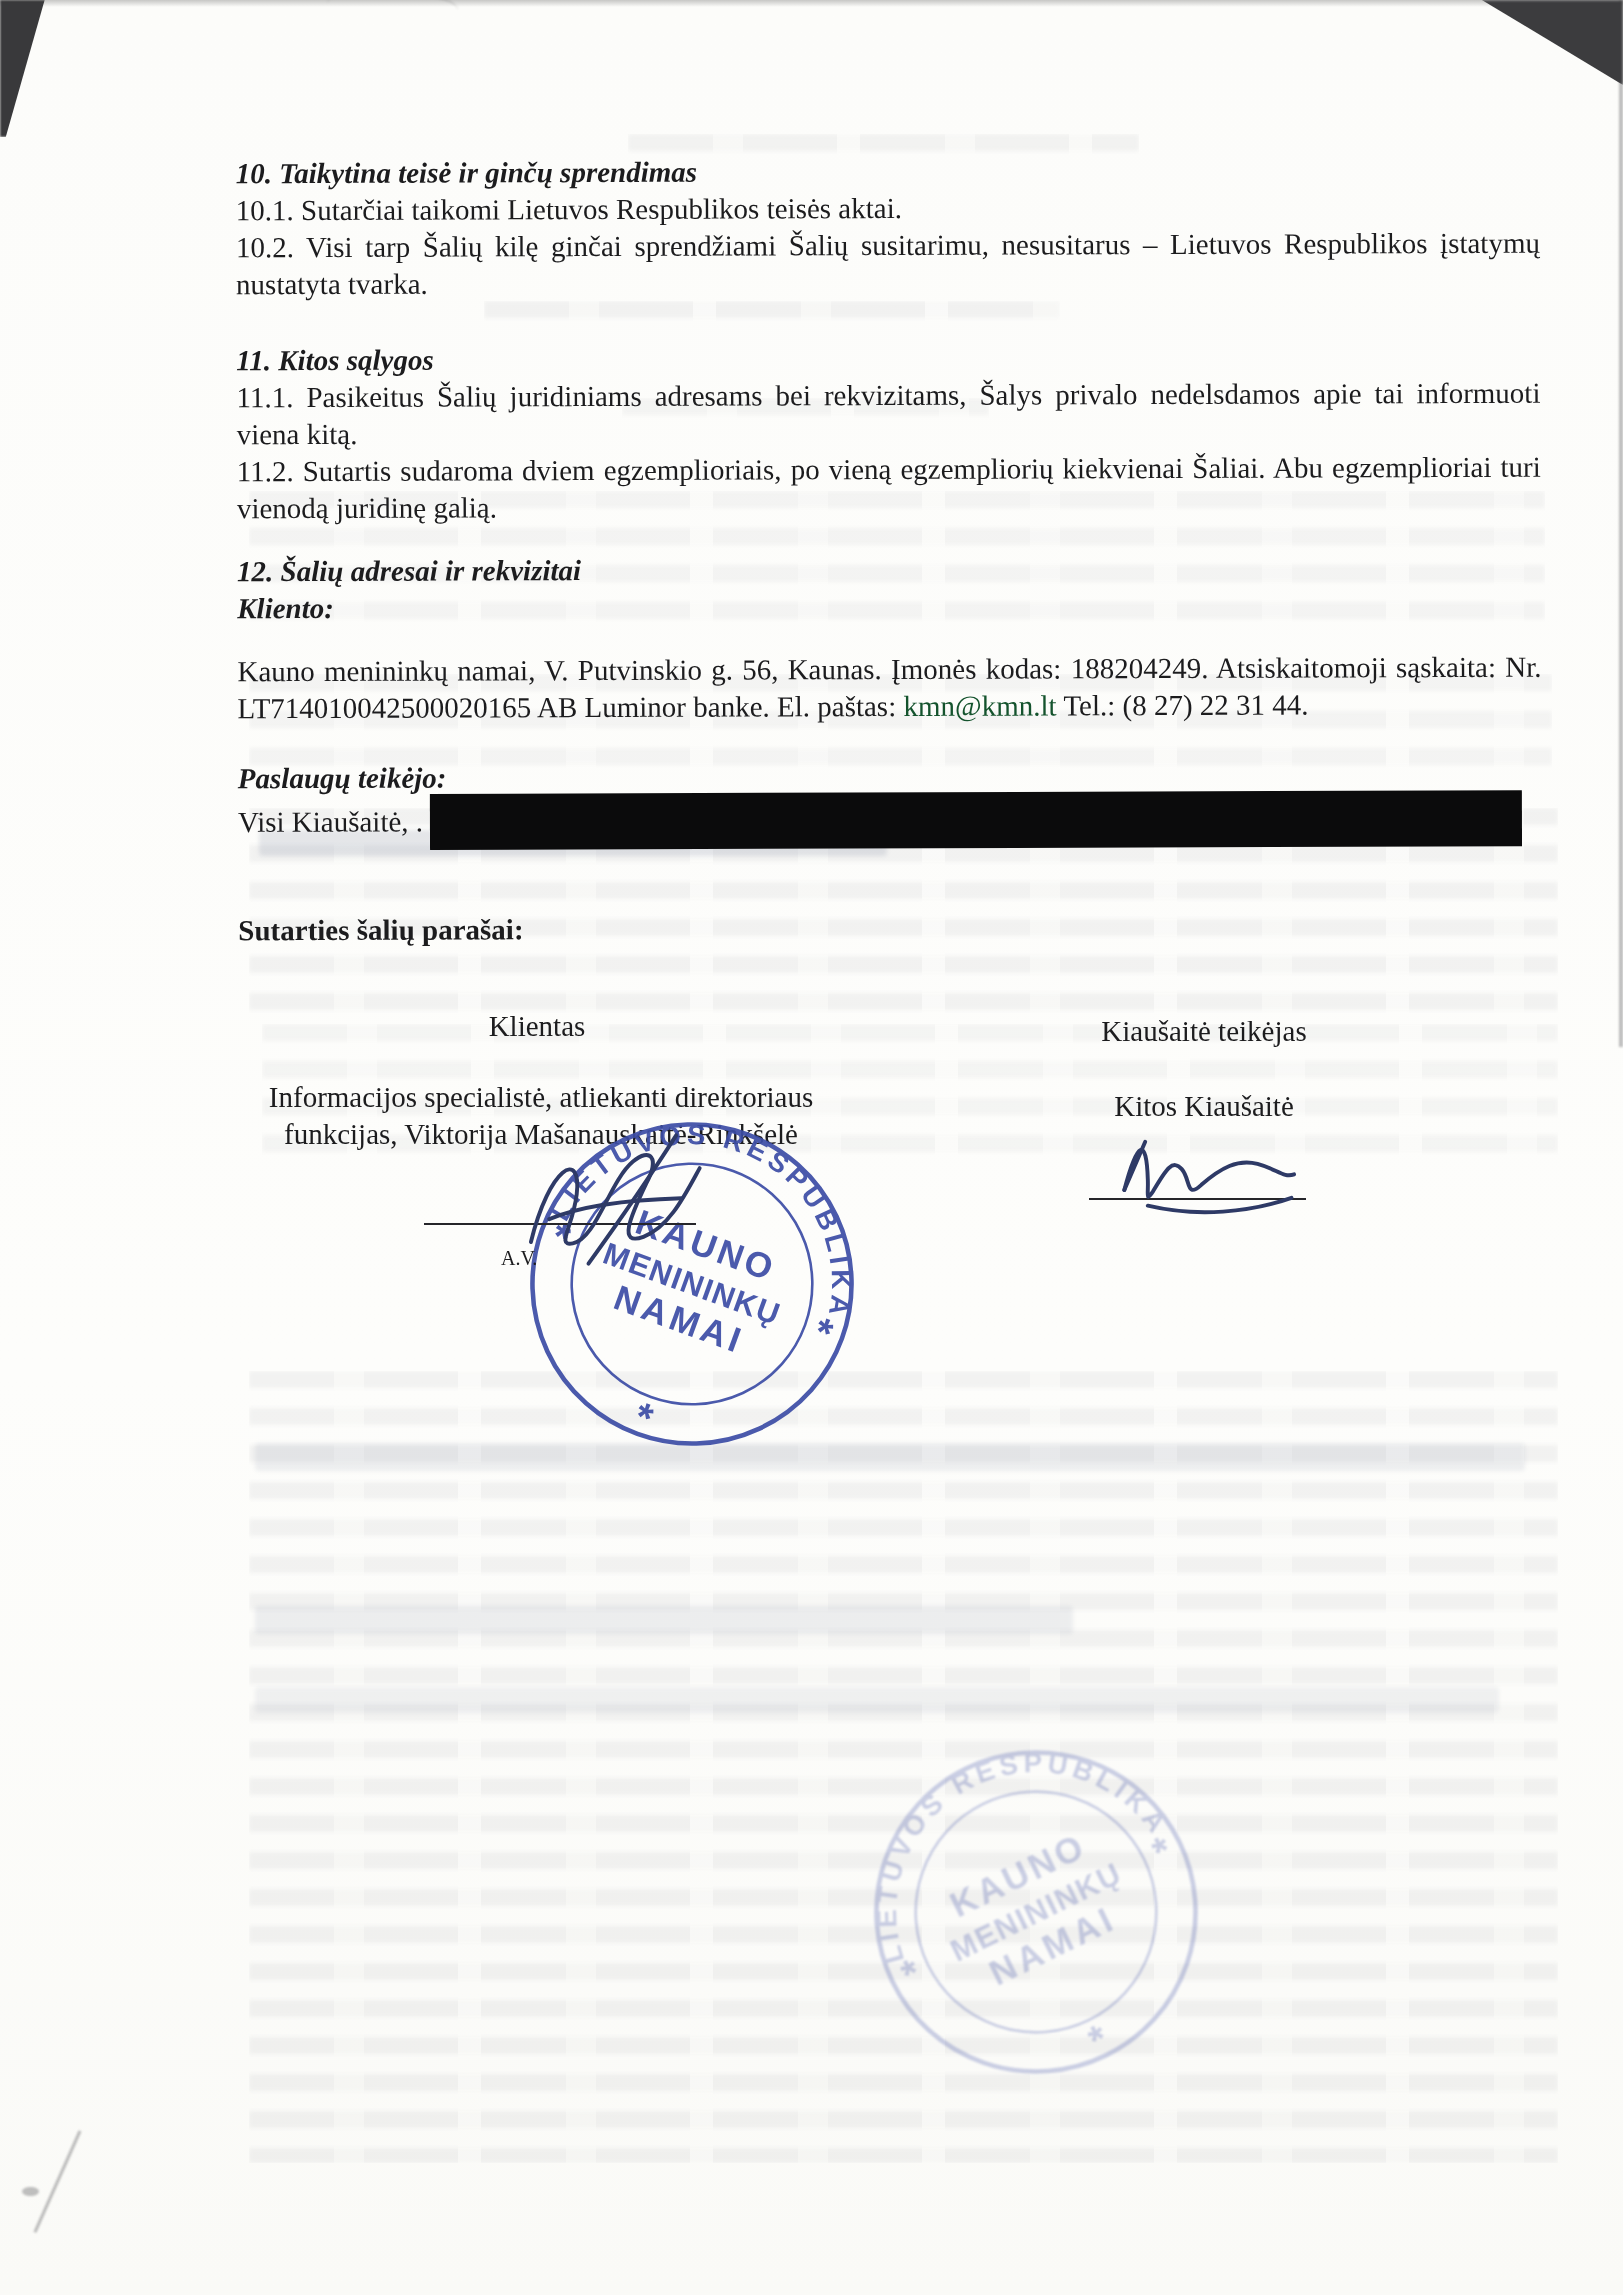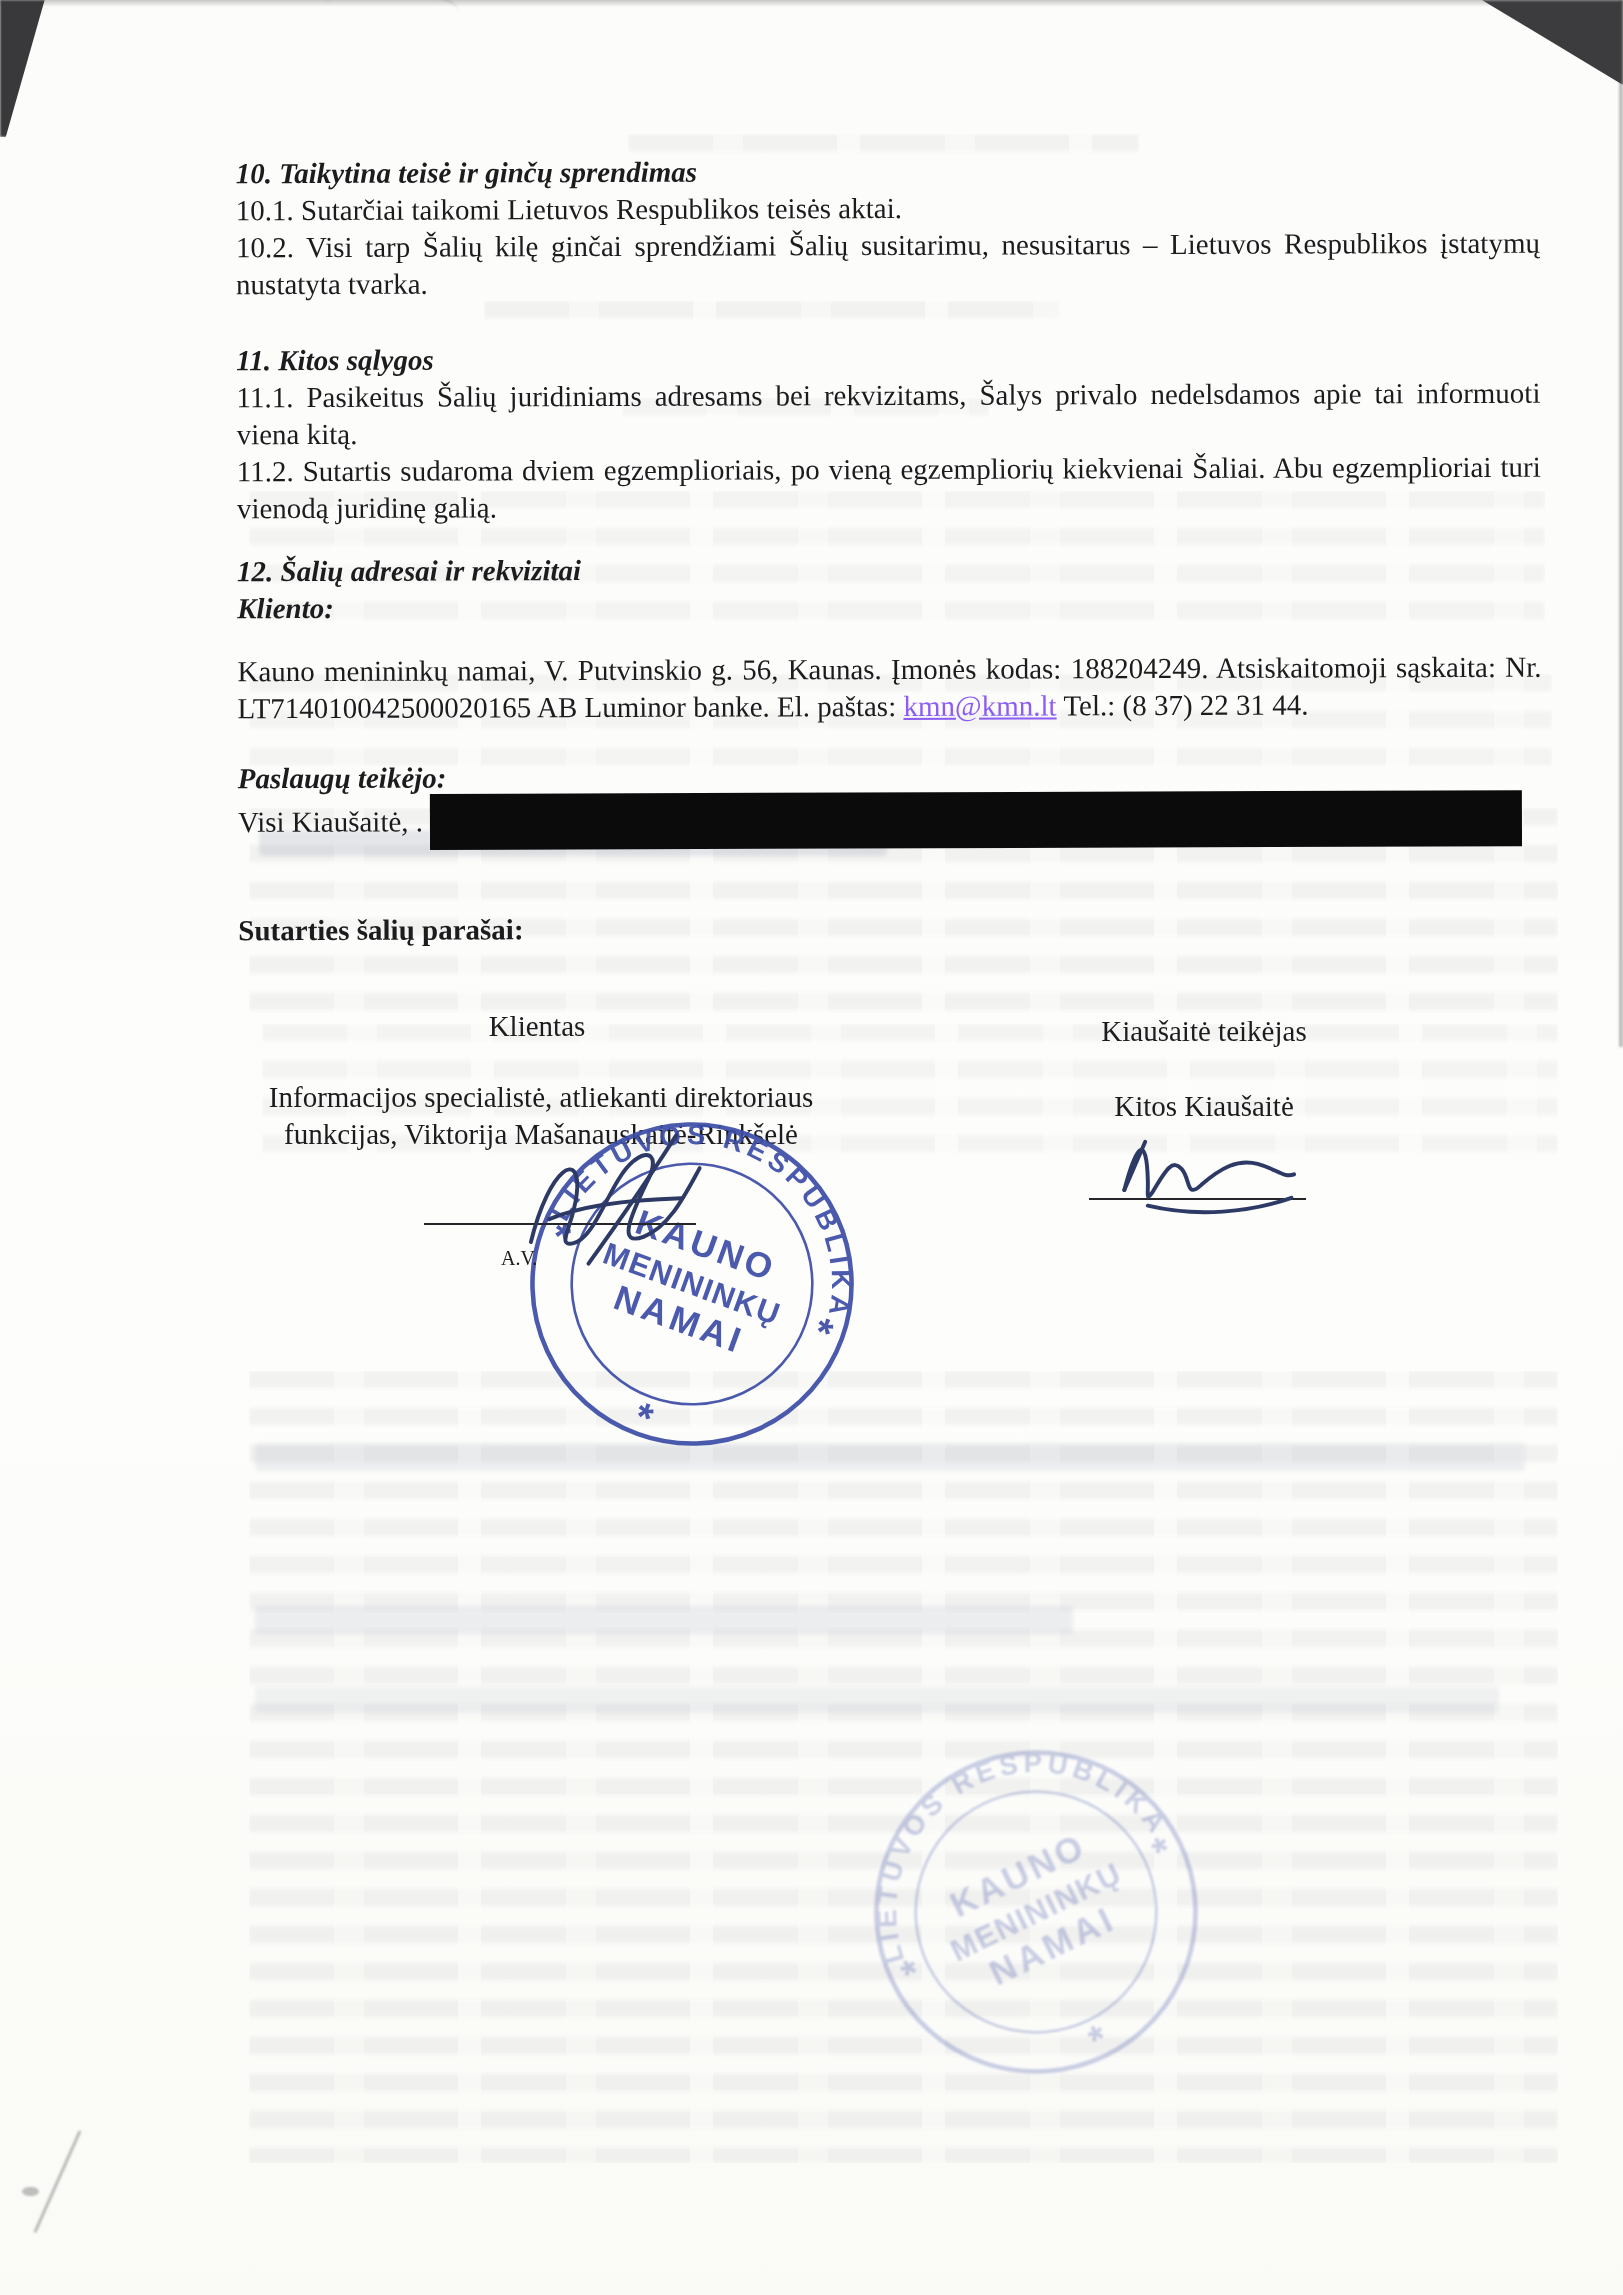--- a/index.html
+++ b/index.html
@@ -33,21 +33,21 @@
     font-size:29px;line-height:37px;transform:rotate(-0.2deg);
   }
   .doc p{margin:0;text-align:justify;}
   .h-sec{font-weight:bold;font-style:italic;text-align:left !important;}
   .h-sub{font-weight:bold;font-style:italic;text-align:left !important;}
   .gap60{margin-top:39px !important;}
   .gap40{margin-top:26px !important;}
   .gap50{margin-top:33px !important;}
   .gap90{margin-top:59px !important;}
   .bold{font-weight:bold;}
-  a.doc-link{color:#8b5cf6;text-decoration:underline;}
+  a.doc-link{color:#14532d;}
   .redaction{display:inline-block;width:1092px;height:56px;background:#0b0b0c;vertical-align:middle;transform:translateY(-2.6px);margin-left:6.5px;}
 
   
   .abs{position:absolute;z-index:3;font-size:29px;line-height:37px;}
   .center{text-align:center;}
   .sig-line{position:absolute;border-top:2px solid #26262a;z-index:6;}
   .sig-svg{position:absolute;z-index:7;}
   .av{position:absolute;left:501px;top:1247px;z-index:6;font-size:20px;z-index:6;}
 
   
@@ -104,21 +104,21 @@
   <p>10.1. Sutarčiai taikomi Lietuvos Respublikos teisės aktai.</p>
   <p>10.2. Visi tarp Šalių kilę ginčai sprendžiami Šalių susitarimu, nesusitarus – Lietuvos Respublikos įstatymų nustatyta tvarka.</p>
 
   <p class="h-sec gap60">11. Kitos sąlygos</p>
   <p>11.1. Pasikeitus Šalių juridiniams adresams bei rekvizitams, Šalys privalo nedelsdamos apie tai informuoti viena kitą.</p>
   <p>11.2. Sutartis sudaroma dviem egzemplioriais, po vieną egzempliorių kiekvienai Šaliai. Abu egzemplioriai turi vienodą juridinę galią.</p>
 
   <p class="h-sec gap40">12. Šalių adresai ir rekvizitai</p>
   <p class="h-sub">Kliento:</p>
 
-  <p class="gap40"><span>Kauno menininkų namai, V. Putvinskio g. 56, Kaunas. Įmonės kodas: 188204249. Atsiskaitomoji sąskaita: Nr. LT714010042500020165 AB Luminor banke. El. paštas: </span><a class="doc-link">kmn@kmn.lt</a><span> Tel.: (8 37) 22 31 44.</span></p>
+  <p class="gap40"><span>Kauno menininkų namai, V. Putvinskio g. 56, Kaunas. Įmonės kodas: 188204249. Atsiskaitomoji sąskaita: Nr. LT714010042500020165 AB Luminor banke. El. paštas: </span><a class="doc-link">kmn@kmn.lt</a><span> Tel.: (8 27) 22 31 44.</span></p>
 
   <p class="h-sub gap50">Paslaugų teikėjo:</p>
   <p style="text-align:left;"><span>Visi Kiaušaitė, .</span><span class="redaction"></span></p>
 
   <p class="bold gap90" style="text-align:left;">Sutarties šalių parašai:</p>
 </div>
 
 <div class="abs center" style="left:406px;top:1008px;width:262px;">Klientas</div>
 <div class="abs center" style="left:1060px;top:1013px;width:288px;">Kiaušaitė teikėjas</div>
 

